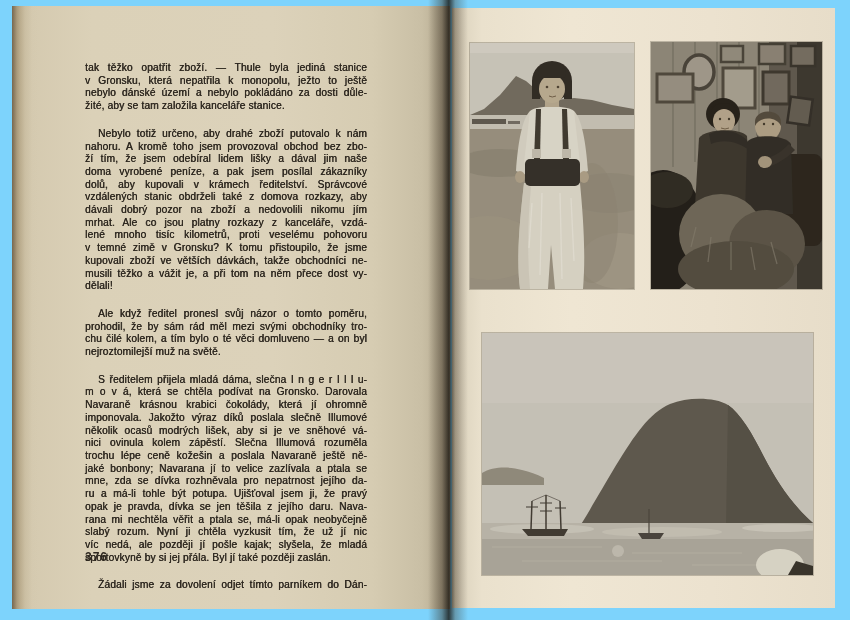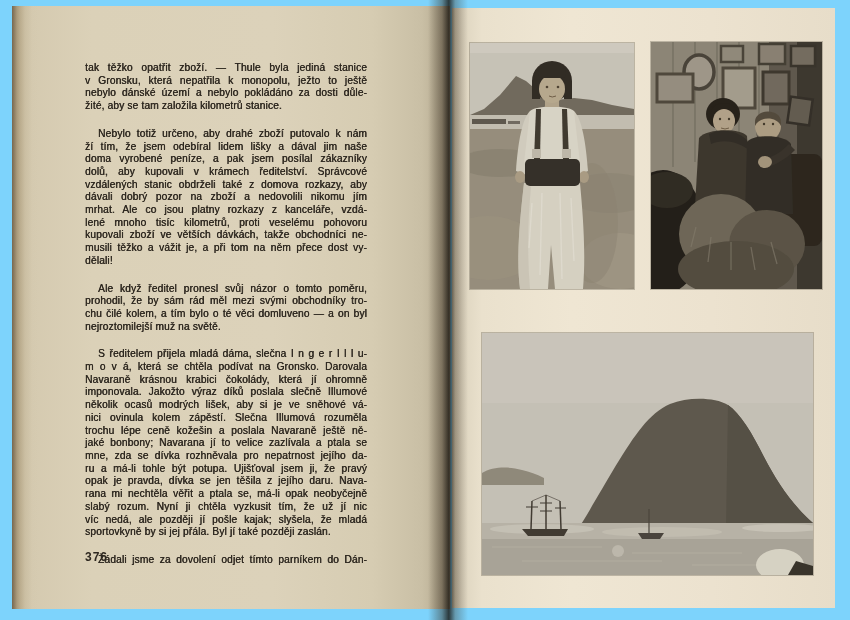--- a/index.html
+++ b/index.html
@@ -38,29 +38,31 @@
 </head>
 <body>
 
 <div class="stage">
 
   <div class="page-left">
     <div class="text-block">
         <div class="line">tak těžko opatřit zboží. — Thule byla jediná stanice</div>
         <div class="line">v Gronsku, která nepatřila k monopolu, ježto to ještě</div>
         <div class="line">nebylo dánské území a nebylo pokládáno za dosti důle-</div>
-        <div class="line last">žité, aby se tam založila kilometrů stanice.</div>
+        <div class="line last">žité, aby se tam založila kanceláře stanice.</div>
         <div class="line para-start indent">Nebylo totiž určeno, aby drahé zboží putovalo k nám</div>
+        <div class="line">nahoru. A kromě toho jsem provozoval obchod bez zbo-</div>
         <div class="line">ží tím, že jsem odebíral lidem lišky a dával jim naše</div>
         <div class="line">doma vyrobené peníze, a pak jsem posílal zákazníky</div>
         <div class="line">dolů, aby kupovali v krámech ředitelství. Správcové</div>
         <div class="line">vzdálených stanic obdrželi také z domova rozkazy, aby</div>
         <div class="line">dávali dobrý pozor na zboží a nedovolili nikomu jím</div>
         <div class="line">mrhat. Ale co jsou platny rozkazy z kanceláře, vzdá-</div>
         <div class="line">lené mnoho tisíc kilometrů, proti veselému pohovoru</div>
+        <div class="line">v temné zimě v Gronsku? K tomu přistoupilo, že jsme</div>
         <div class="line">kupovali zboží ve větších dávkách, takže obchodníci ne-</div>
         <div class="line">musili těžko a vážit je, a při tom na něm přece dost vy-</div>
         <div class="line last">dělali!</div>
         <div class="line para-start indent">Ale když ředitel pronesl svůj názor o tomto poměru,</div>
         <div class="line">prohodil, že by sám rád měl mezi svými obchodníky tro-</div>
         <div class="line">chu čilé kolem, a tím bylo o té věci domluveno — a on byl</div>
         <div class="line last">nejroztomilejší muž na světě.</div>
         <div class="line para-start indent">S ředitelem přijela mladá dáma, slečna I n g e r  I l l u-</div>
         <div class="line">m o v á, která se chtěla podívat na Gronsko. Darovala</div>
         <div class="line">Navaraně krásnou krabici čokolády, která jí ohromně</div>

